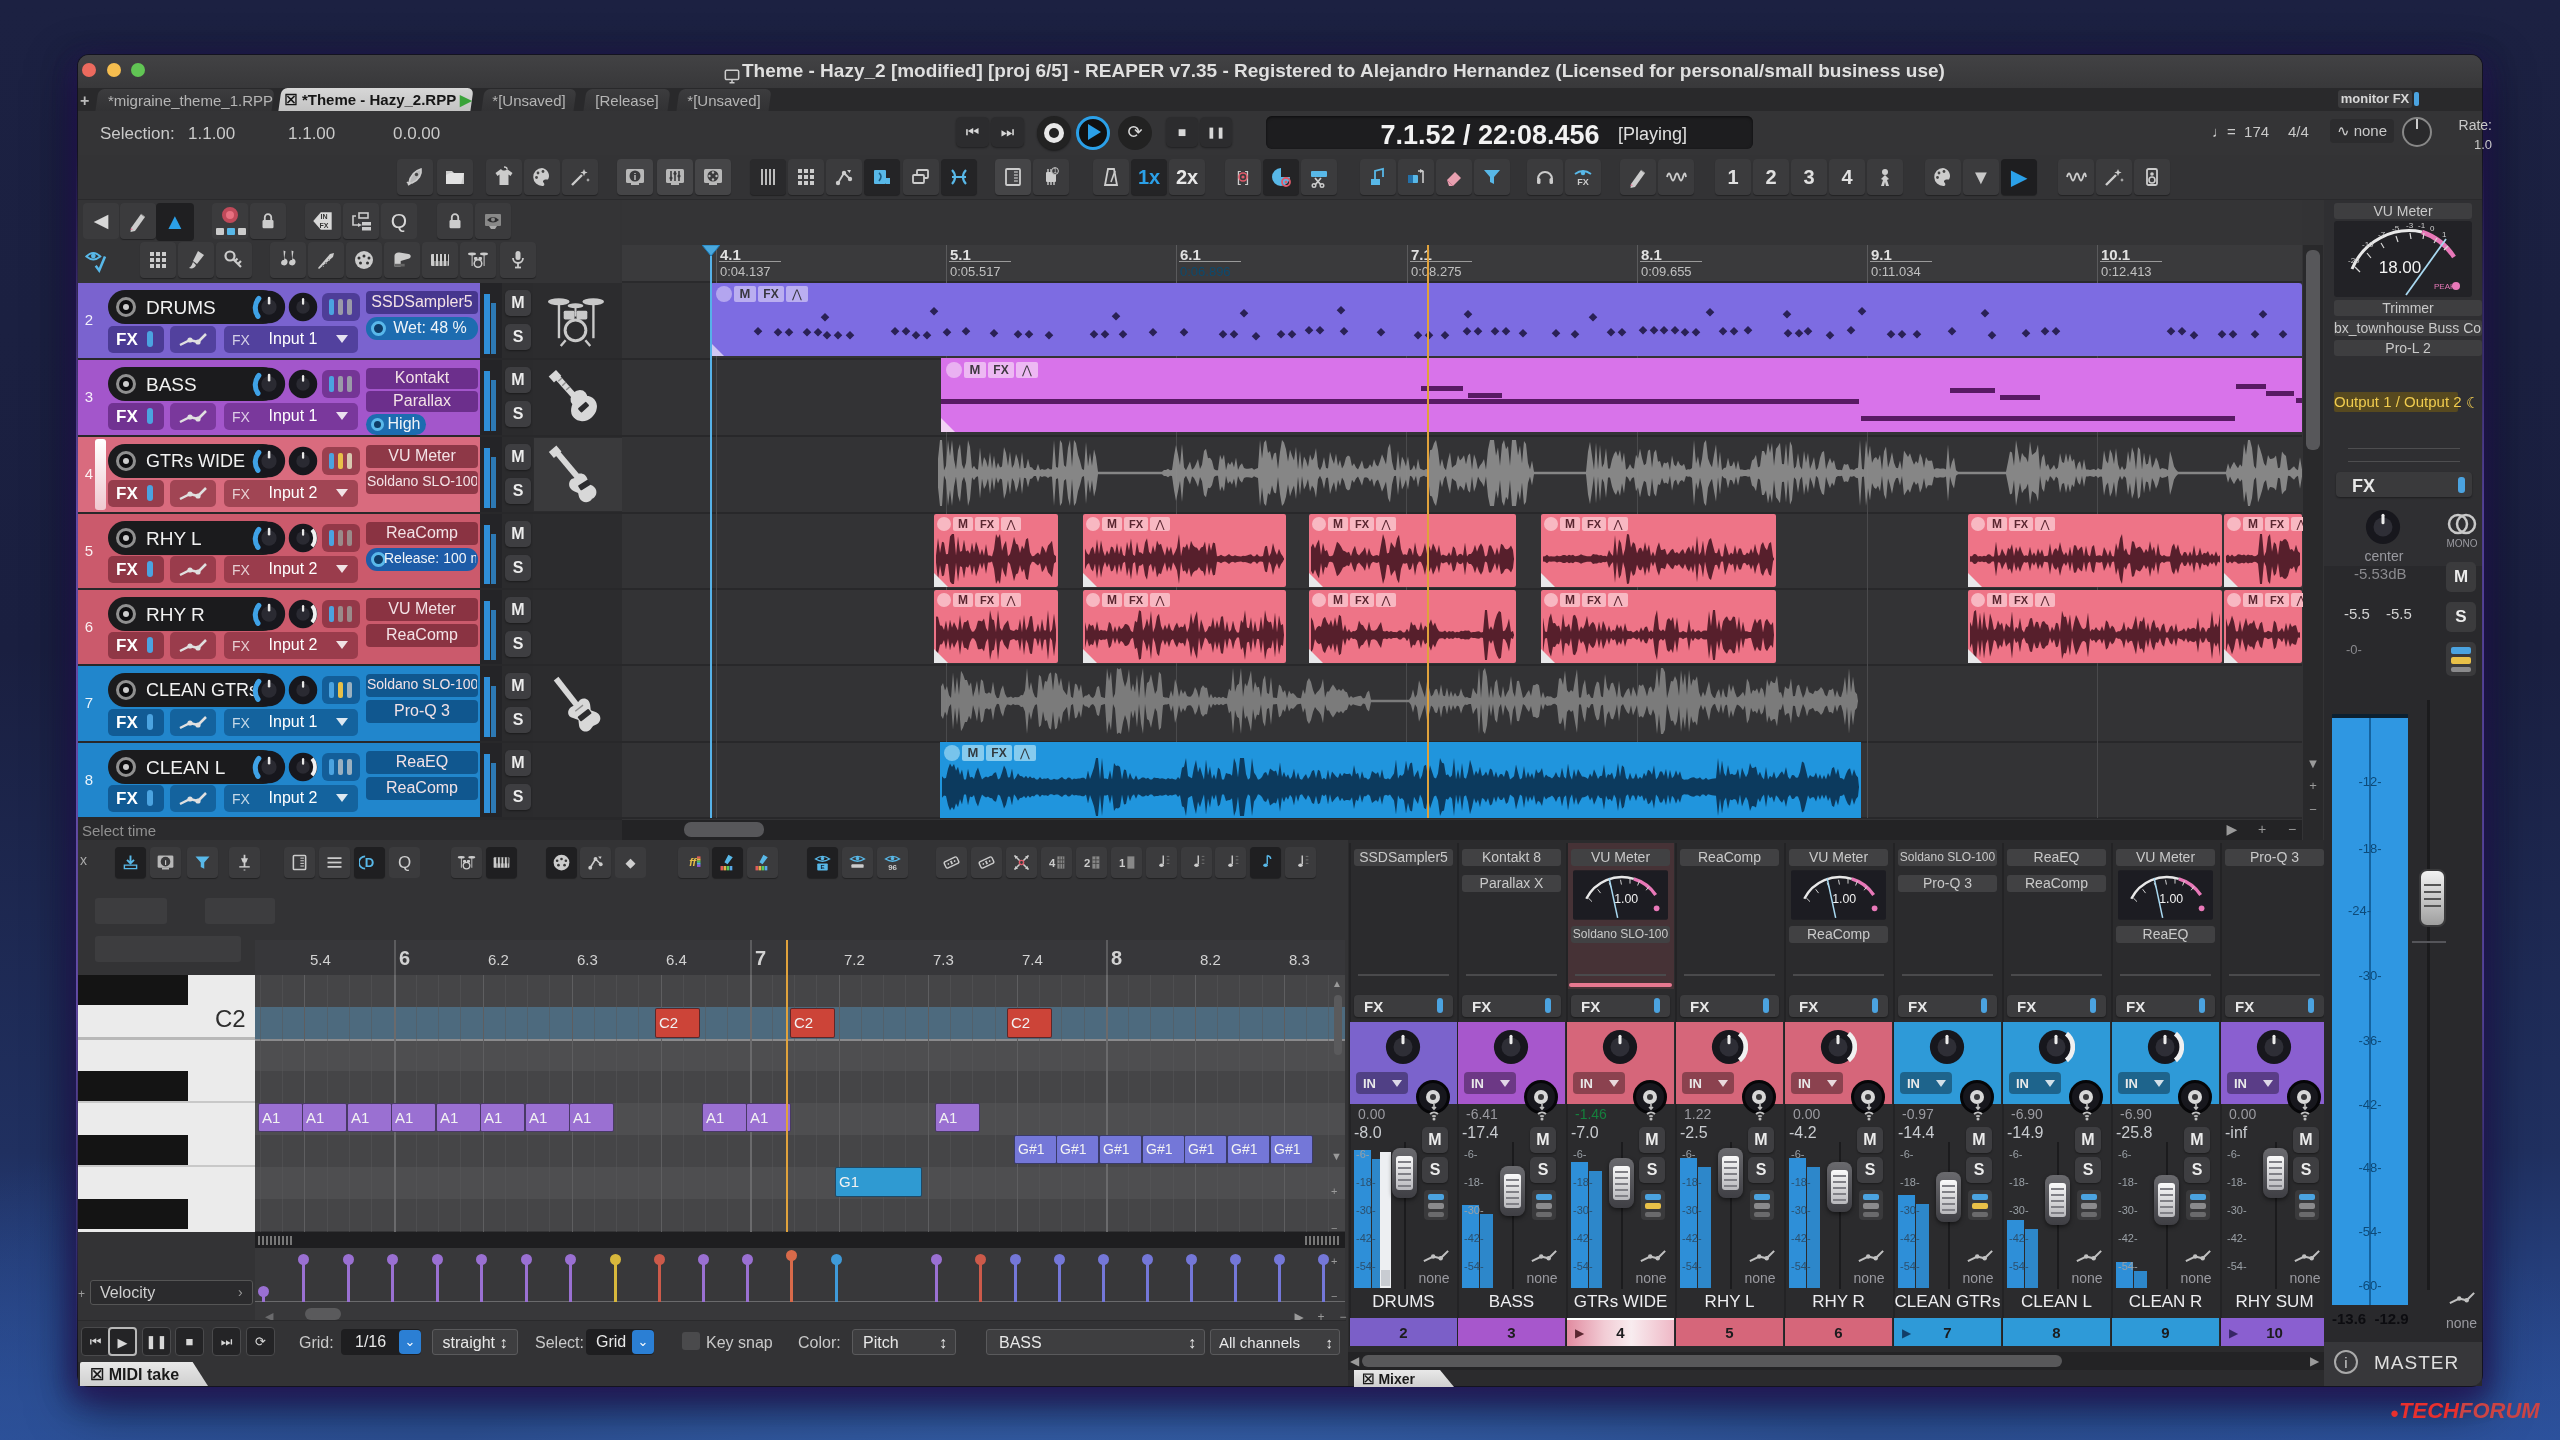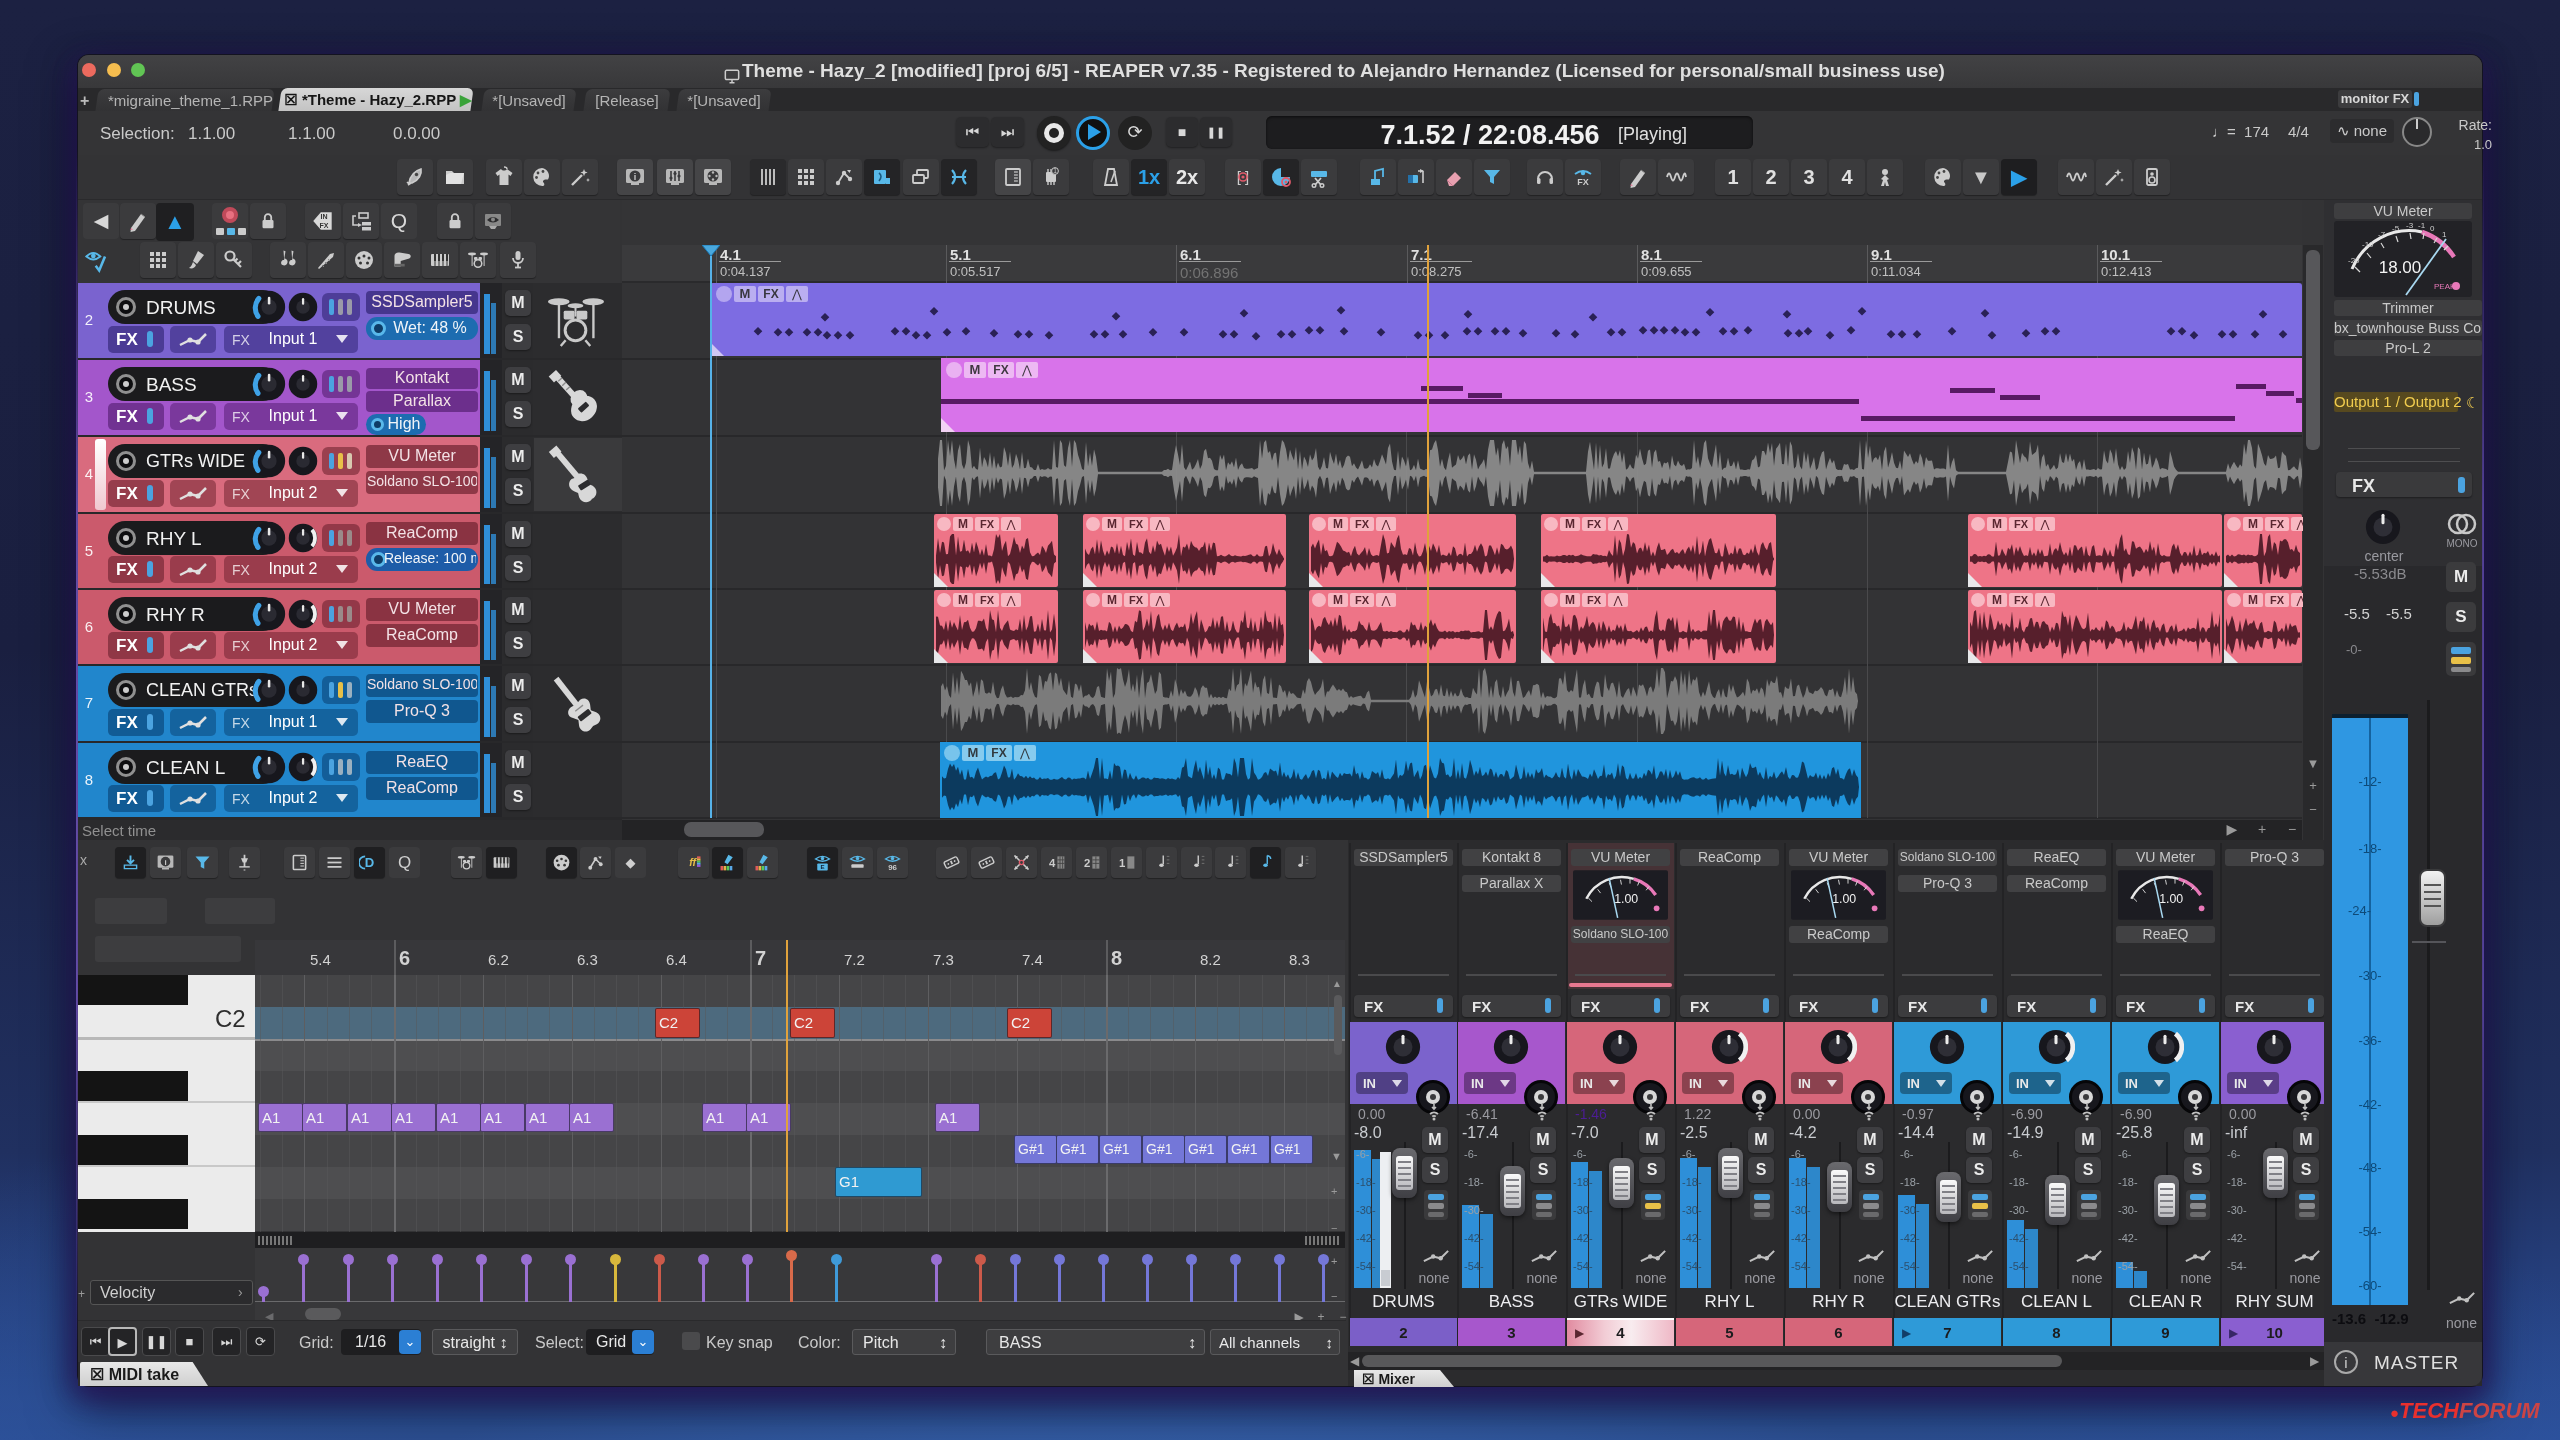--- a/index.html
+++ b/index.html
@@ -443,21 +443,21 @@
 <div class="a" style="left:720px;top:246px;width:70px;height:15px;color:#e0e0e0;font-size:15px;font-weight:bold;">4.1</div>
 <div class="a" style="left:719px;top:261px;width:62px;height:1px;background:#9a9a9a;"></div>
 <div class="a" style="left:720px;top:264px;width:80px;height:14px;color:#c0c0c0;font-size:13px;">0:04.137</div>
 <div class="a" style="left:946px;top:245px;width:1px;height:38px;background:#5a5a5c;"></div>
 <div class="a" style="left:950px;top:246px;width:70px;height:15px;color:#e0e0e0;font-size:15px;font-weight:bold;">5.1</div>
 <div class="a" style="left:949px;top:261px;width:62px;height:1px;background:#9a9a9a;"></div>
 <div class="a" style="left:950px;top:264px;width:80px;height:14px;color:#c0c0c0;font-size:13px;">0:05.517</div>
 <div class="a" style="left:1176px;top:245px;width:1px;height:38px;background:#5a5a5c;"></div>
 <div class="a" style="left:1180px;top:246px;width:70px;height:15px;color:#e0e0e0;font-size:15px;font-weight:bold;">6.1</div>
 <div class="a" style="left:1179px;top:261px;width:62px;height:1px;background:#9a9a9a;"></div>
-<div class="a" style="left:1180px;top:264px;width:80px;height:14px;color:#737373;font-size:15px;">0:06.896</div>
+<div class="a" style="left:1180px;top:264px;width:80px;height:14px;color:#0c4a6e;font-size:13px;">0:06.896</div>
 <div class="a" style="left:1407px;top:245px;width:1px;height:38px;background:#5a5a5c;"></div>
 <div class="a" style="left:1411px;top:246px;width:70px;height:15px;color:#e0e0e0;font-size:15px;font-weight:bold;">7.1</div>
 <div class="a" style="left:1410px;top:261px;width:62px;height:1px;background:#9a9a9a;"></div>
 <div class="a" style="left:1411px;top:264px;width:80px;height:14px;color:#c0c0c0;font-size:13px;">0:08.275</div>
 <div class="a" style="left:1637px;top:245px;width:1px;height:38px;background:#5a5a5c;"></div>
 <div class="a" style="left:1641px;top:246px;width:70px;height:15px;color:#e0e0e0;font-size:15px;font-weight:bold;">8.1</div>
 <div class="a" style="left:1640px;top:261px;width:62px;height:1px;background:#9a9a9a;"></div>
 <div class="a" style="left:1641px;top:264px;width:80px;height:14px;color:#c0c0c0;font-size:13px;">0:09.655</div>
 <div class="a" style="left:1867px;top:245px;width:1px;height:38px;background:#5a5a5c;"></div>
 <div class="a" style="left:1871px;top:246px;width:70px;height:15px;color:#e0e0e0;font-size:15px;font-weight:bold;">9.1</div>
@@ -1641,21 +1641,21 @@
     <circle cx="20" cy="20" r="18" fill="#17171d"></circle>
     <circle cx="20" cy="20" r="10" fill="#2e2e36"></circle>
     <rect x="18.4" y="7" width="3.2" height="10" rx="1.6" fill="#ececec"></rect>
   </svg>
 <div class="a" style="left:1573px;top:1072px;width:52px;height:22px;background:rgba(0,0,0,.35);border-radius:4px;"></div>
 <div class="a" style="left:1580px;top:1076px;width:24px;height:15px;color:#e8e8e8;font-size:13px;font-weight:bold;">IN</div>
 <div class="a" style="left:1609px;top:1080px;width:0px;height:0px;border-top:7px solid rgba(255,255,255,.8);border-left:5px solid transparent;border-right:5px solid transparent;"></div>
 <div class="a" style="left:1633px;top:1080px;width:34px;height:34px;background:#17171d;border-radius:50%;border:3px solid #060608;"></div>
 <div class="a" style="left:1643px;top:1090px;width:14px;height:14px;background:#d8d8d8;border-radius:50%;"></div>
 <div class="a" style="left:1647px;top:1094px;width:6px;height:6px;background:#3a3a3c;border-radius:50%;"></div>
-<div class="a" style="left:1575px;top:1106px;width:60px;height:15px;color:#4c1d95;font-size:14px;">-1.46</div>
+<div class="a" style="left:1575px;top:1106px;width:60px;height:15px;color:#15803d;font-size:14px;">-1.46</div>
 <svg class="a" style="left:1639px;top:1100px" width="24" height="24" viewBox="0 0 24 24">
     <path d="M8 14 a6 6 0 0 1 8 0 M10.2 16.5 a3 3 0 0 1 3.6 0" stroke="#c0c0c0" stroke-width="1.8" fill="none"></path>
     <circle cx="12" cy="19" r="1.5" fill="#c0c0c0"></circle>
     <path d="M12 4 v5 M10 7 l2 2 2 -2" stroke="#c0c0c0" stroke-width="1.6" fill="none"></path>
   </svg>
 <div class="a" style="left:1571px;top:1124px;width:64px;height:17px;color:#c9ccd0;font-size:16px;">-7.0</div>
 <div class="a" style="left:1571px;top:1162px;width:17px;height:126px;background:#2e8fd8;"></div>
 <div class="a" style="left:1589px;top:1171px;width:13px;height:117px;background:#2e8fd8;opacity:.92;"></div>
 <div class="a" style="left:1573px;top:1148px;width:34px;height:12px;color:#9aa0a6;font-size:11px;">-6-</div>
 <div class="a" style="left:1573px;top:1176px;width:34px;height:12px;color:#2c506e;font-size:11px;">-18-</div>

